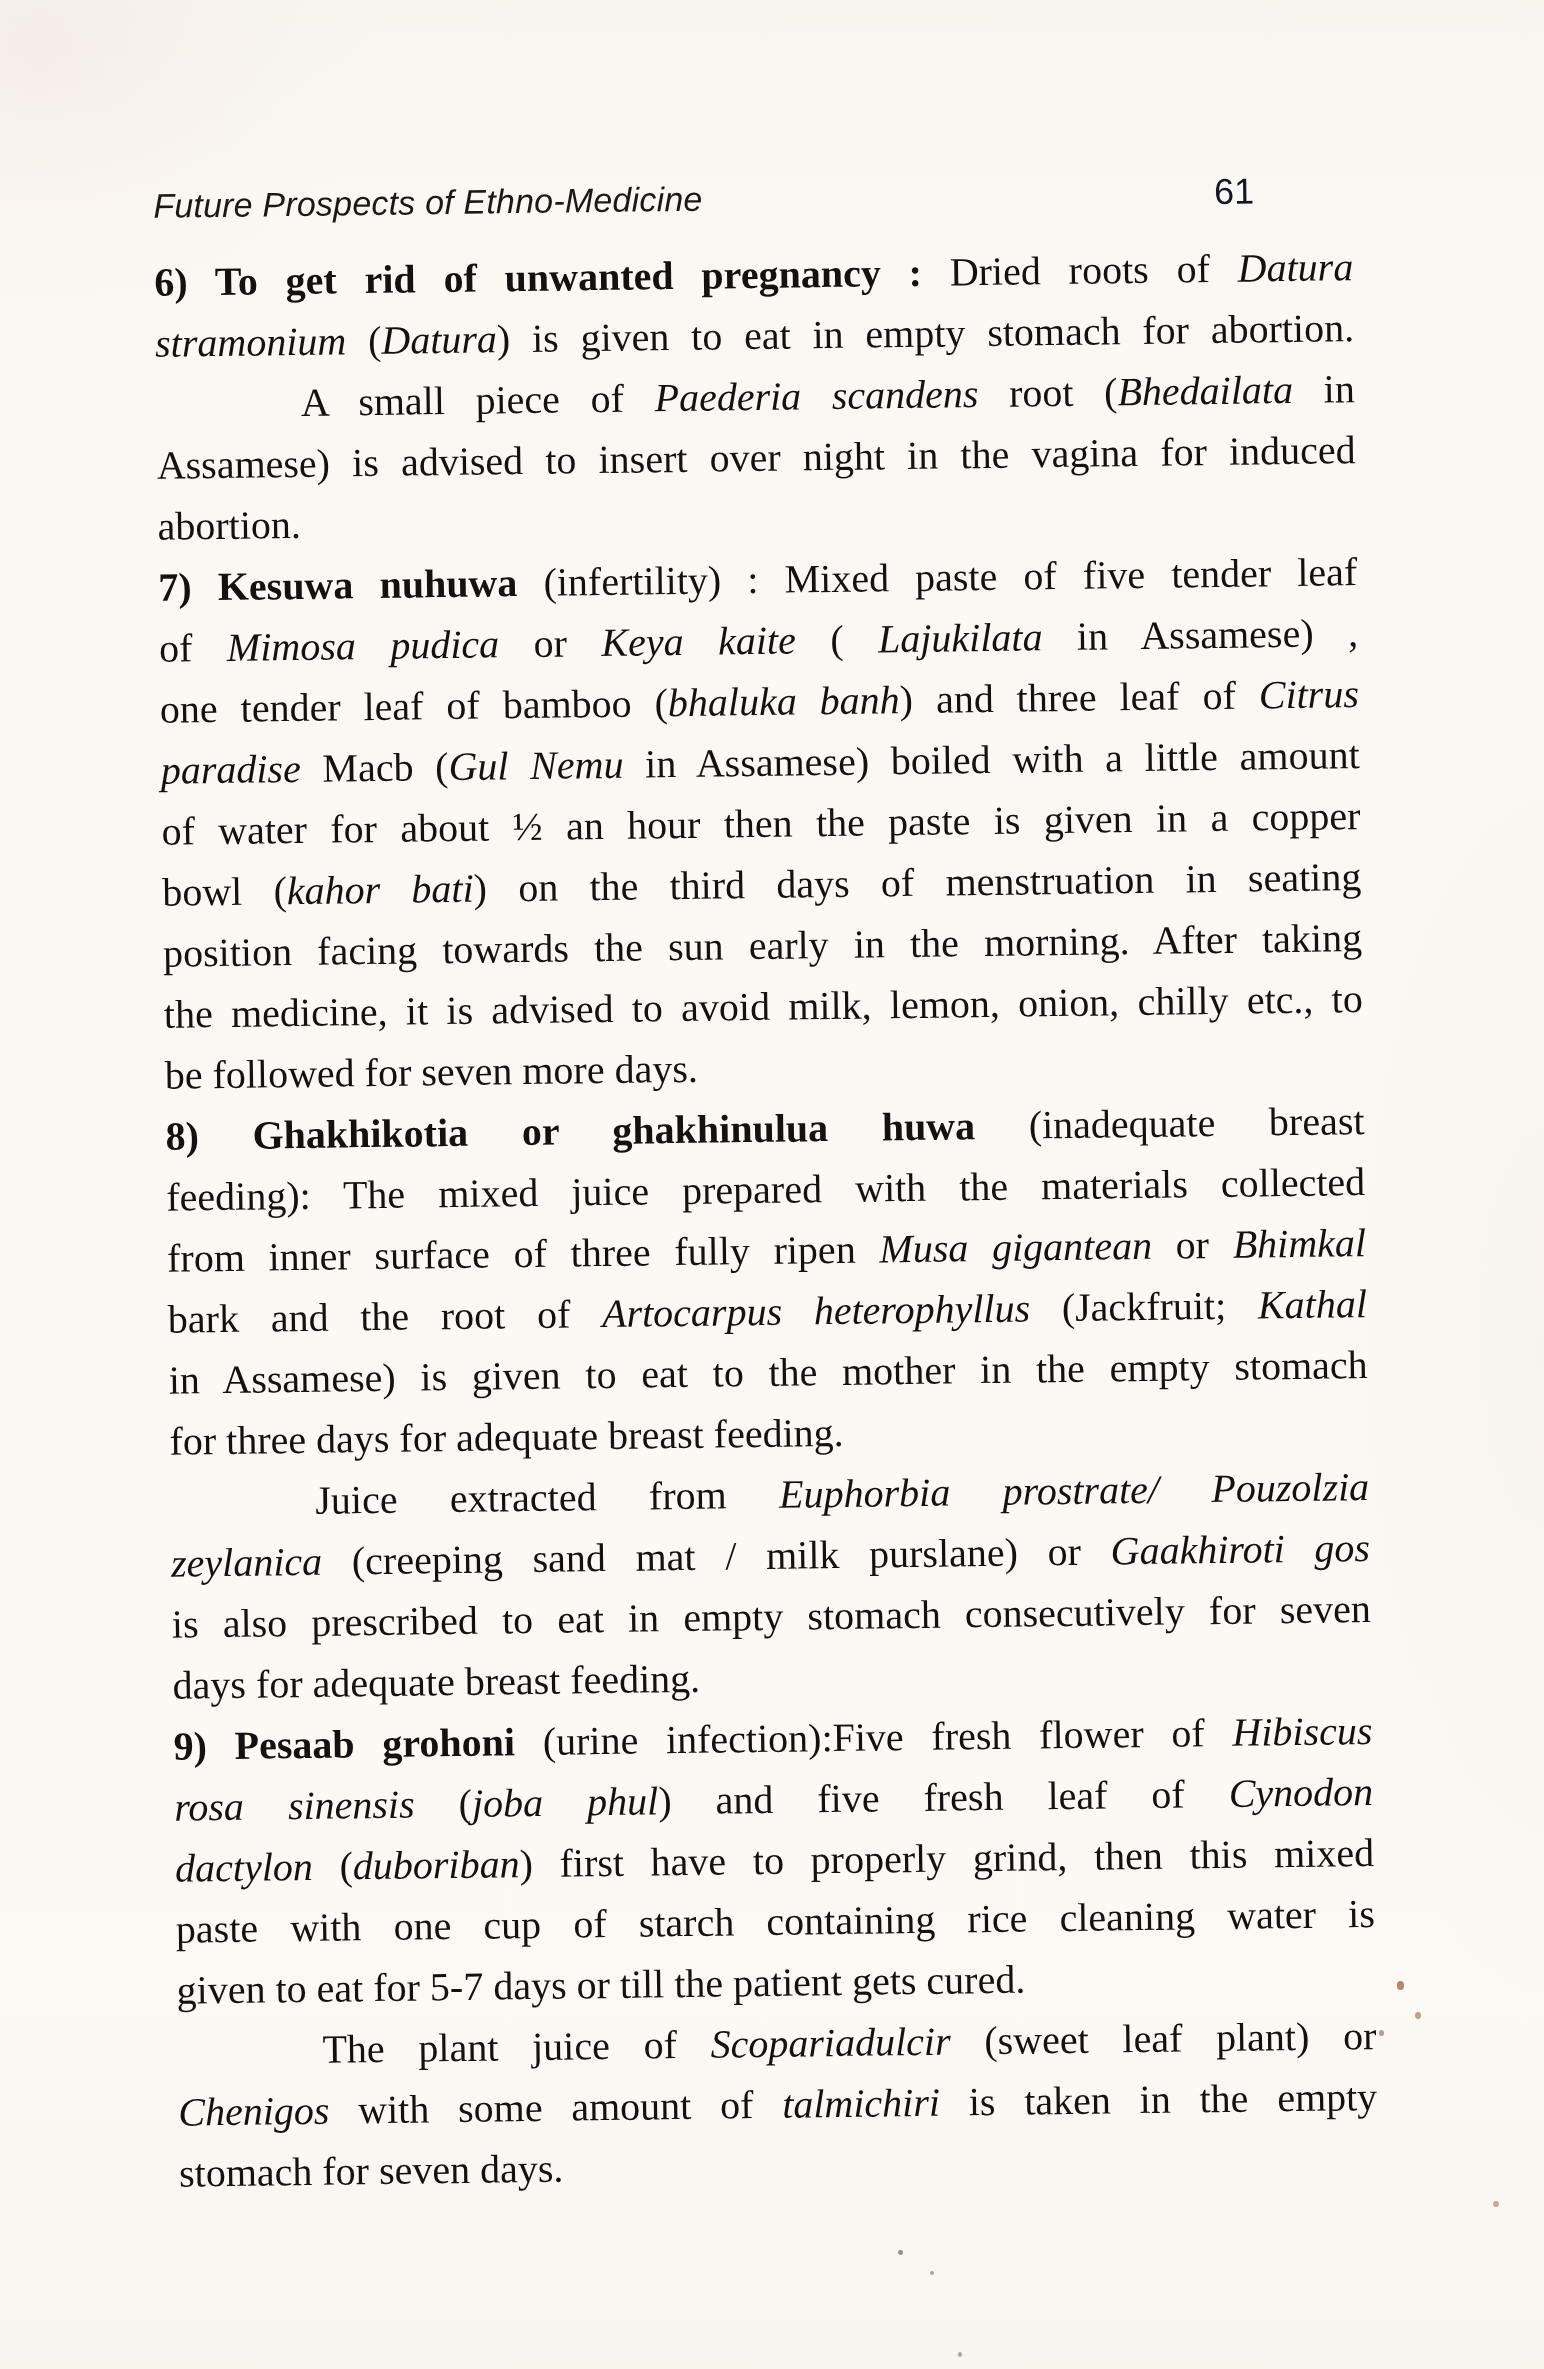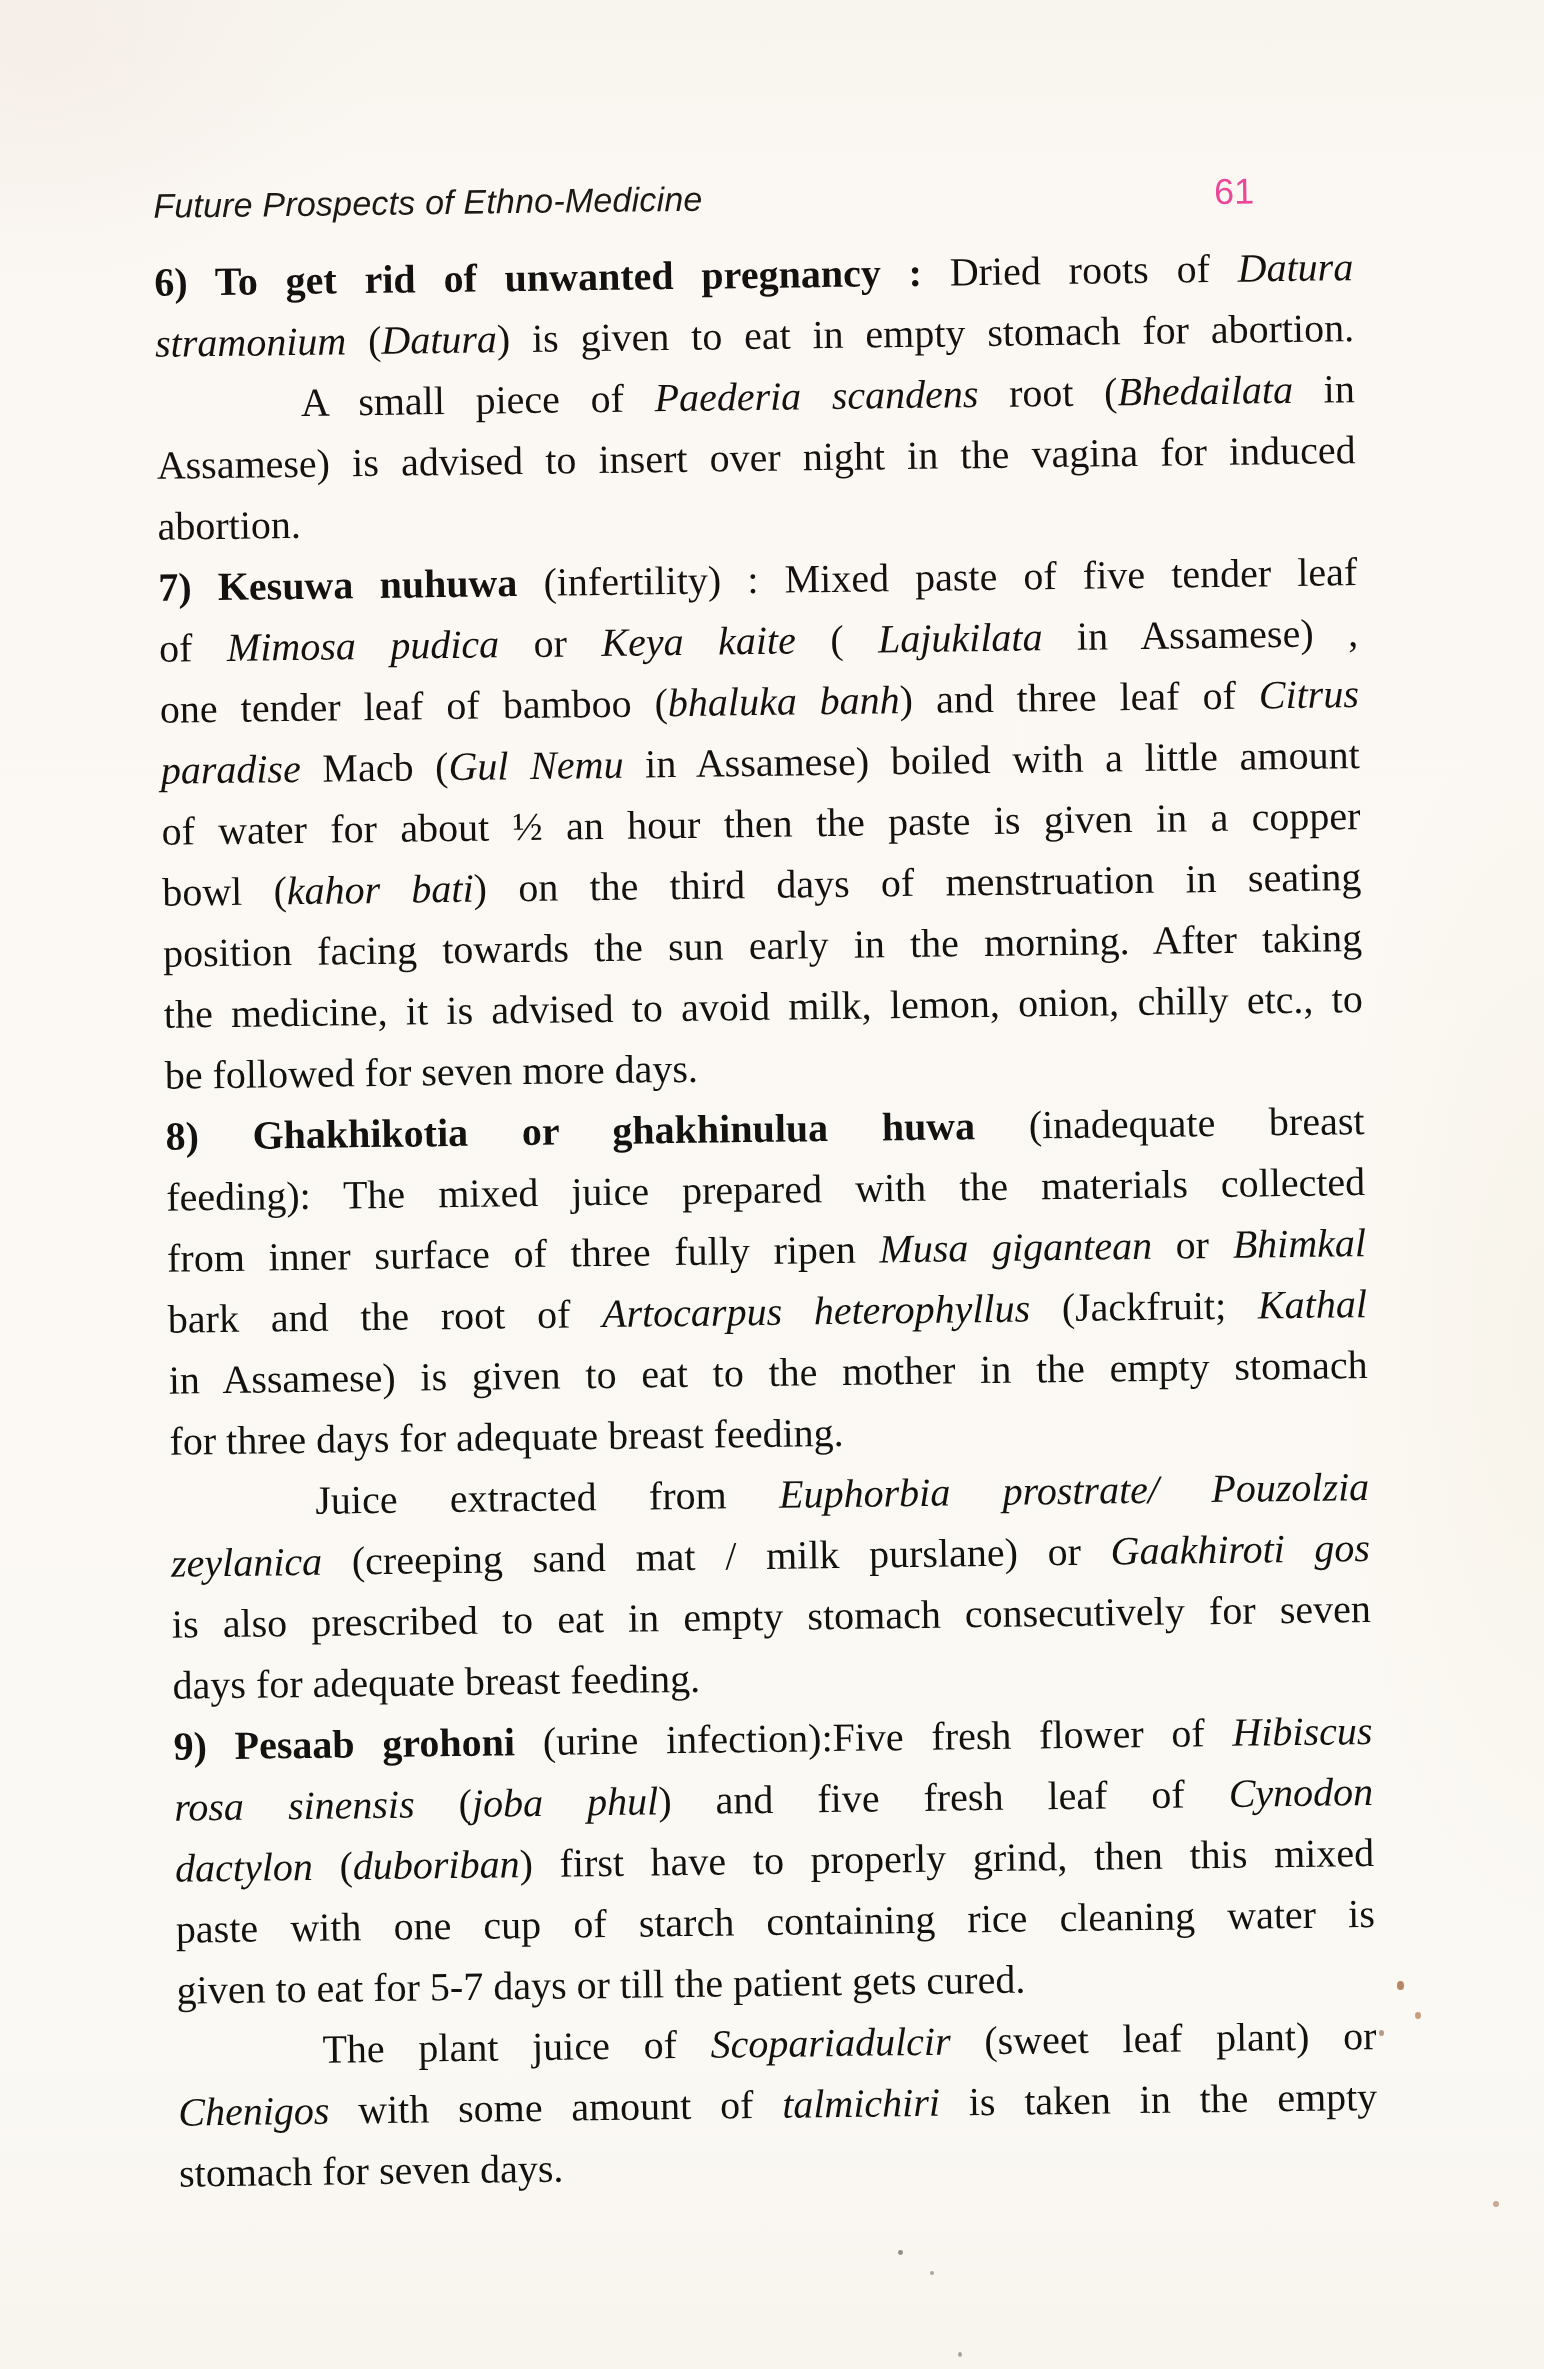--- a/index.html
+++ b/index.html
@@ -36,21 +36,21 @@
   .running-title {
     font-family: "Liberation Sans", sans-serif;
     font-style: italic;
     font-size: 34px;
     letter-spacing: 0.2px;
     color: #1b1815;
   }
   .page-number {
     font-family: "Liberation Sans", sans-serif;
     font-size: 36px;
-    color: #ec4899;
+    color: #0f172a;
   }
   .text-block .line {
     height: 61px;
     line-height: 61px;
     font-size: 40px;
     text-align: justify;
     text-align-last: justify;
     text-justify: inter-word;
     white-space: normal;
     color: #141210;

